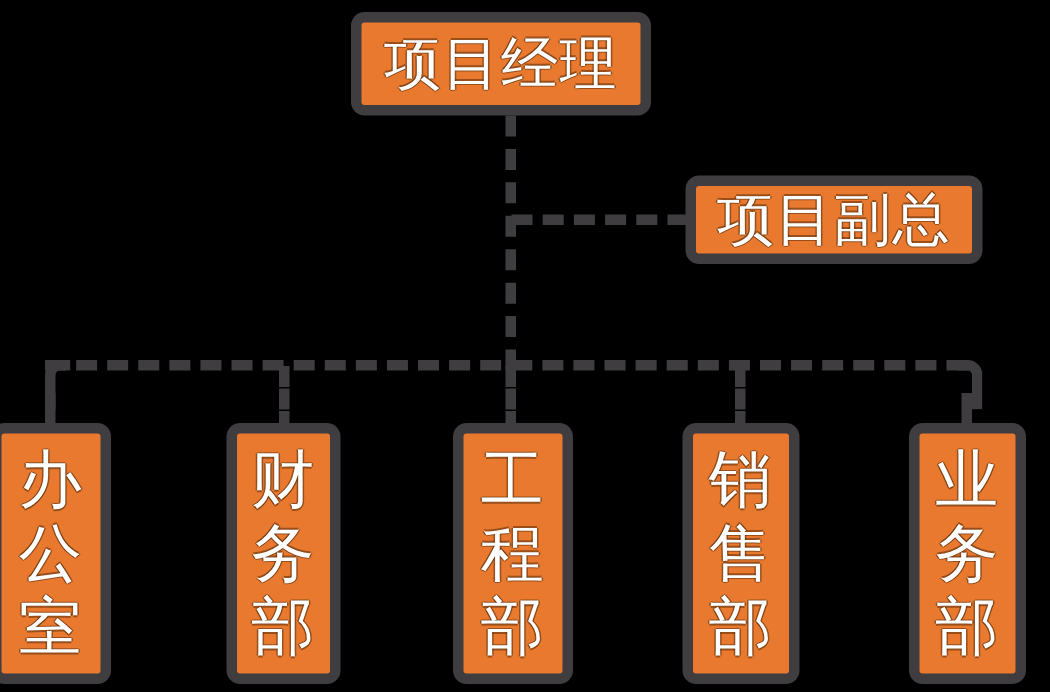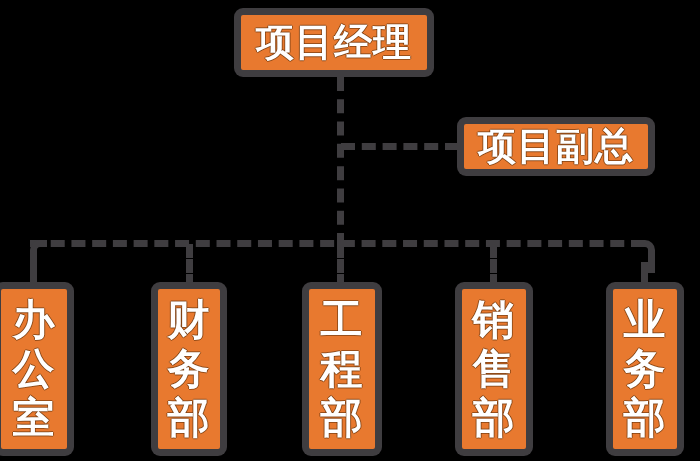--- a/index.html
+++ b/index.html
@@ -56,21 +56,21 @@
     width: 100%;
     height: 100%;
     border-radius: 2px;
     display: flex;
     align-items: center;
     justify-content: center;
     box-sizing: border-box;
   }
   .node-label {
     color: #ffffff;
-    font-weight: 700;
+    font-weight: 400;
     line-height: 1.04;
     letter-spacing: 1px;
     text-shadow:
        1px  0px 0 rgba(90,45,10,.55),
       -1px  0px 0 rgba(90,45,10,.55),
        0px  1px 0 rgba(90,45,10,.55),
        0px -1px 0 rgba(90,45,10,.55);
     white-space: nowrap;
   }
 

